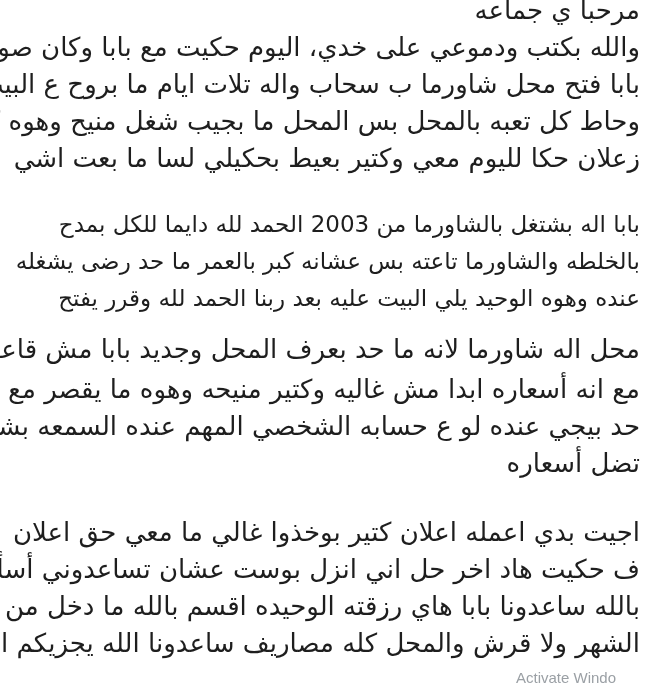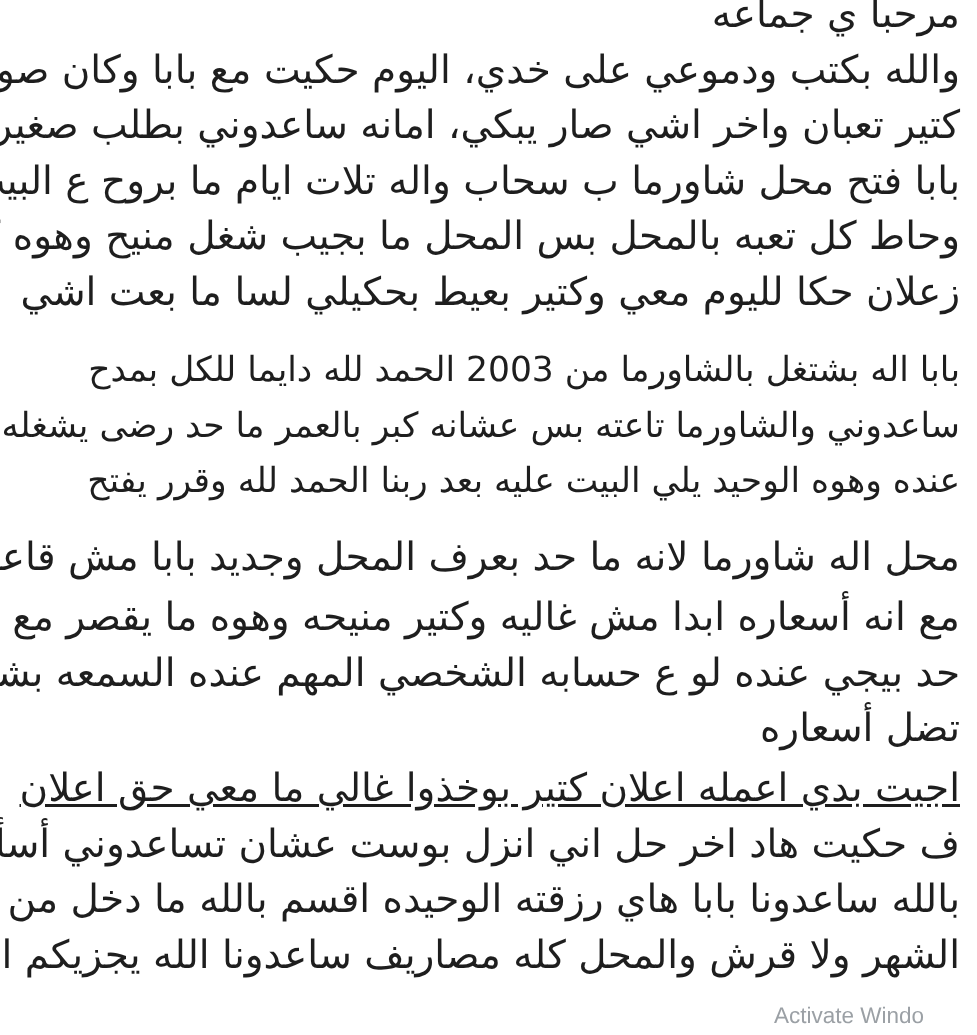--- a/index.html
+++ b/index.html
@@ -31,23 +31,23 @@
   }
   .line {
     font-size: 26px;
     line-height: 37px;
     white-space: nowrap;
     overflow: visible;
   }
   .line.small {
     font-size: 23px;
   }
-  .mt15 { margin-top: 15px; }
+  .mt15 { margin-top: 29px; }
   .mt14 { margin-top: 14px; }
-  .mt19 { margin-top: 3px; text-decoration: underline; }
+  .mt19 { margin-top: 32px; }
   .mt5  { margin-top: 5px; }
   .mt3  { margin-top: 3px; }
   .watermark {
     position: absolute;
     top: 669px;
     left: 516px;
     font-family: "Liberation Sans", sans-serif;
     font-size: 15px;
     font-weight: 300;
     color: #9ba0a5;
@@ -56,26 +56,25 @@
   }
 </style>
 </head>
 <body>
 
 <div class="screen">
 
   <div class="text-block">
     <div class="line">مرحبا ي جماعه</div>
     <div class="line">والله بكتب ودموعي على خدي، اليوم حكيت مع بابا وكان صوته</div>
-    <div class="line">كتير تعبان واخر اشي صار يبكي، امانه ساعدوني بطلب صغير</div>
     <div class="line">بابا فتح محل شاورما ب سحاب واله تلات ايام ما بروح ع البيت</div>
     <div class="line">وحاط كل تعبه بالمحل بس المحل ما بجيب شغل منيح وهوه كتير</div>
     <div class="line">زعلان حكا لليوم معي وكتير بعيط بحكيلي لسا ما بعت اشي</div>
     <div class="line small mt15">بابا اله بشتغل بالشاورما من 2003 الحمد لله دايما للكل بمدح</div>
-    <div class="line small">ساعدوني والشاورما تاعته بس عشانه كبر بالعمر ما حد رضى يشغله</div>
+    <div class="line small">بالخلطه والشاورما تاعته بس عشانه كبر بالعمر ما حد رضى يشغله</div>
     <div class="line small">عنده وهوه الوحيد يلي البيت عليه بعد ربنا الحمد لله وقرر يفتح</div>
     <div class="line mt14">محل اله شاورما لانه ما حد بعرف المحل وجديد بابا مش قاعد</div>
     <div class="line mt3">مع انه أسعاره ابدا مش غاليه وكتير منيحه وهوه ما يقصر مع أي</div>
     <div class="line">حد بيجي عنده لو ع حسابه الشخصي المهم عنده السمعه بشغله</div>
     <div class="line">تضل أسعاره</div>
     <div class="line mt19">اجيت بدي اعمله اعلان كتير بوخذوا غالي ما معي حق اعلان</div>
     <div class="line">ف حكيت هاد اخر حل اني انزل بوست عشان تساعدوني أسألكم</div>
     <div class="line">بالله ساعدونا بابا هاي رزقته الوحيده اقسم بالله ما دخل من اول</div>
     <div class="line">الشهر ولا قرش والمحل كله مصاريف ساعدونا الله يجزيكم الخير</div>
   </div>

